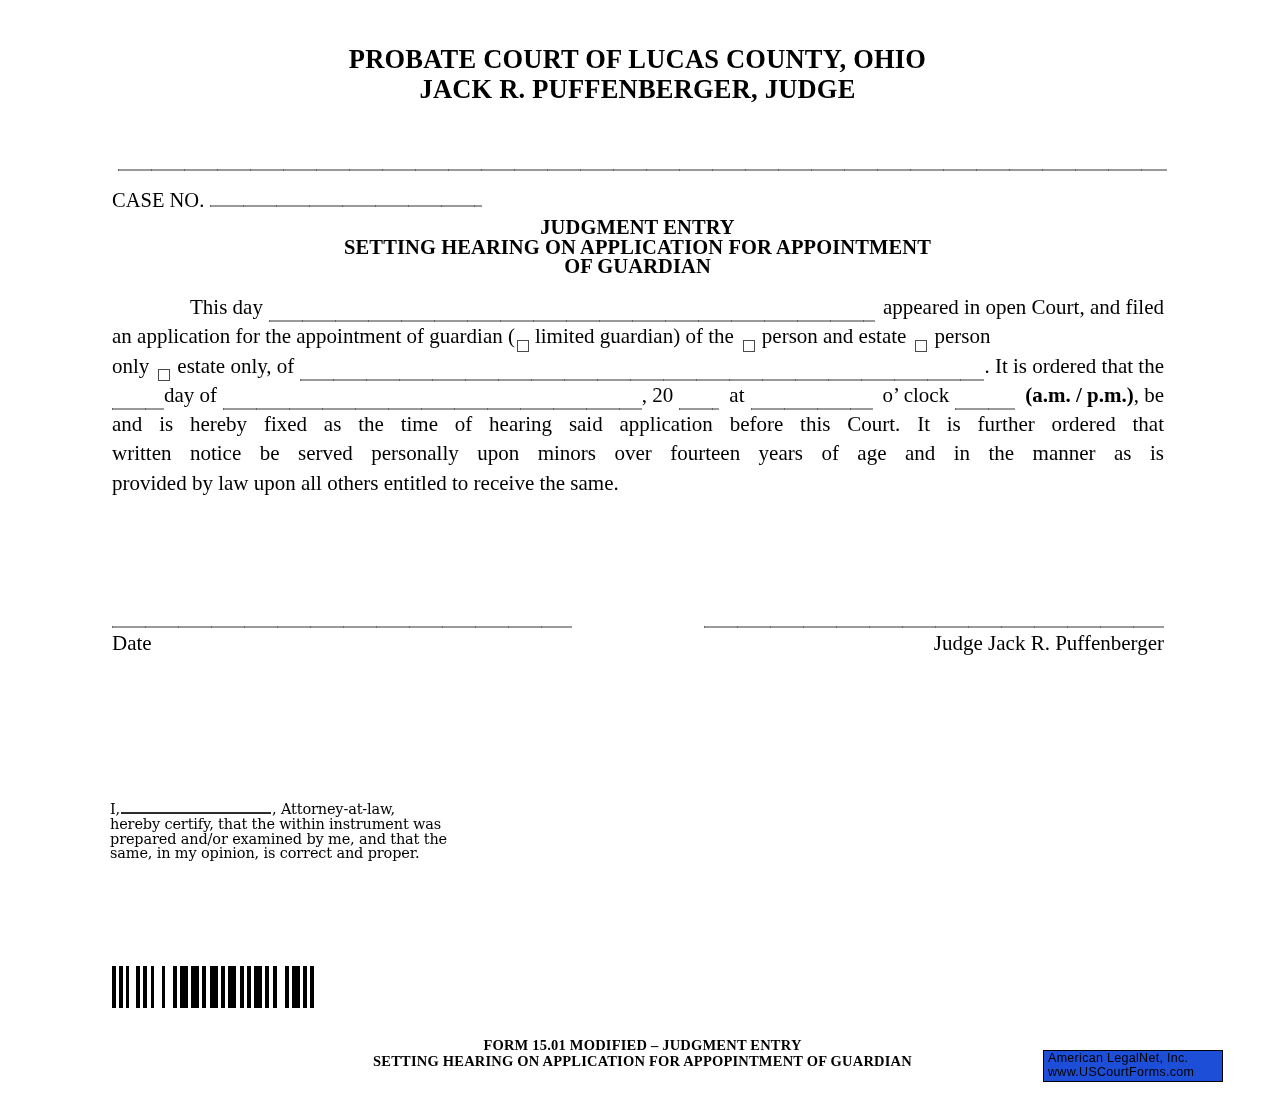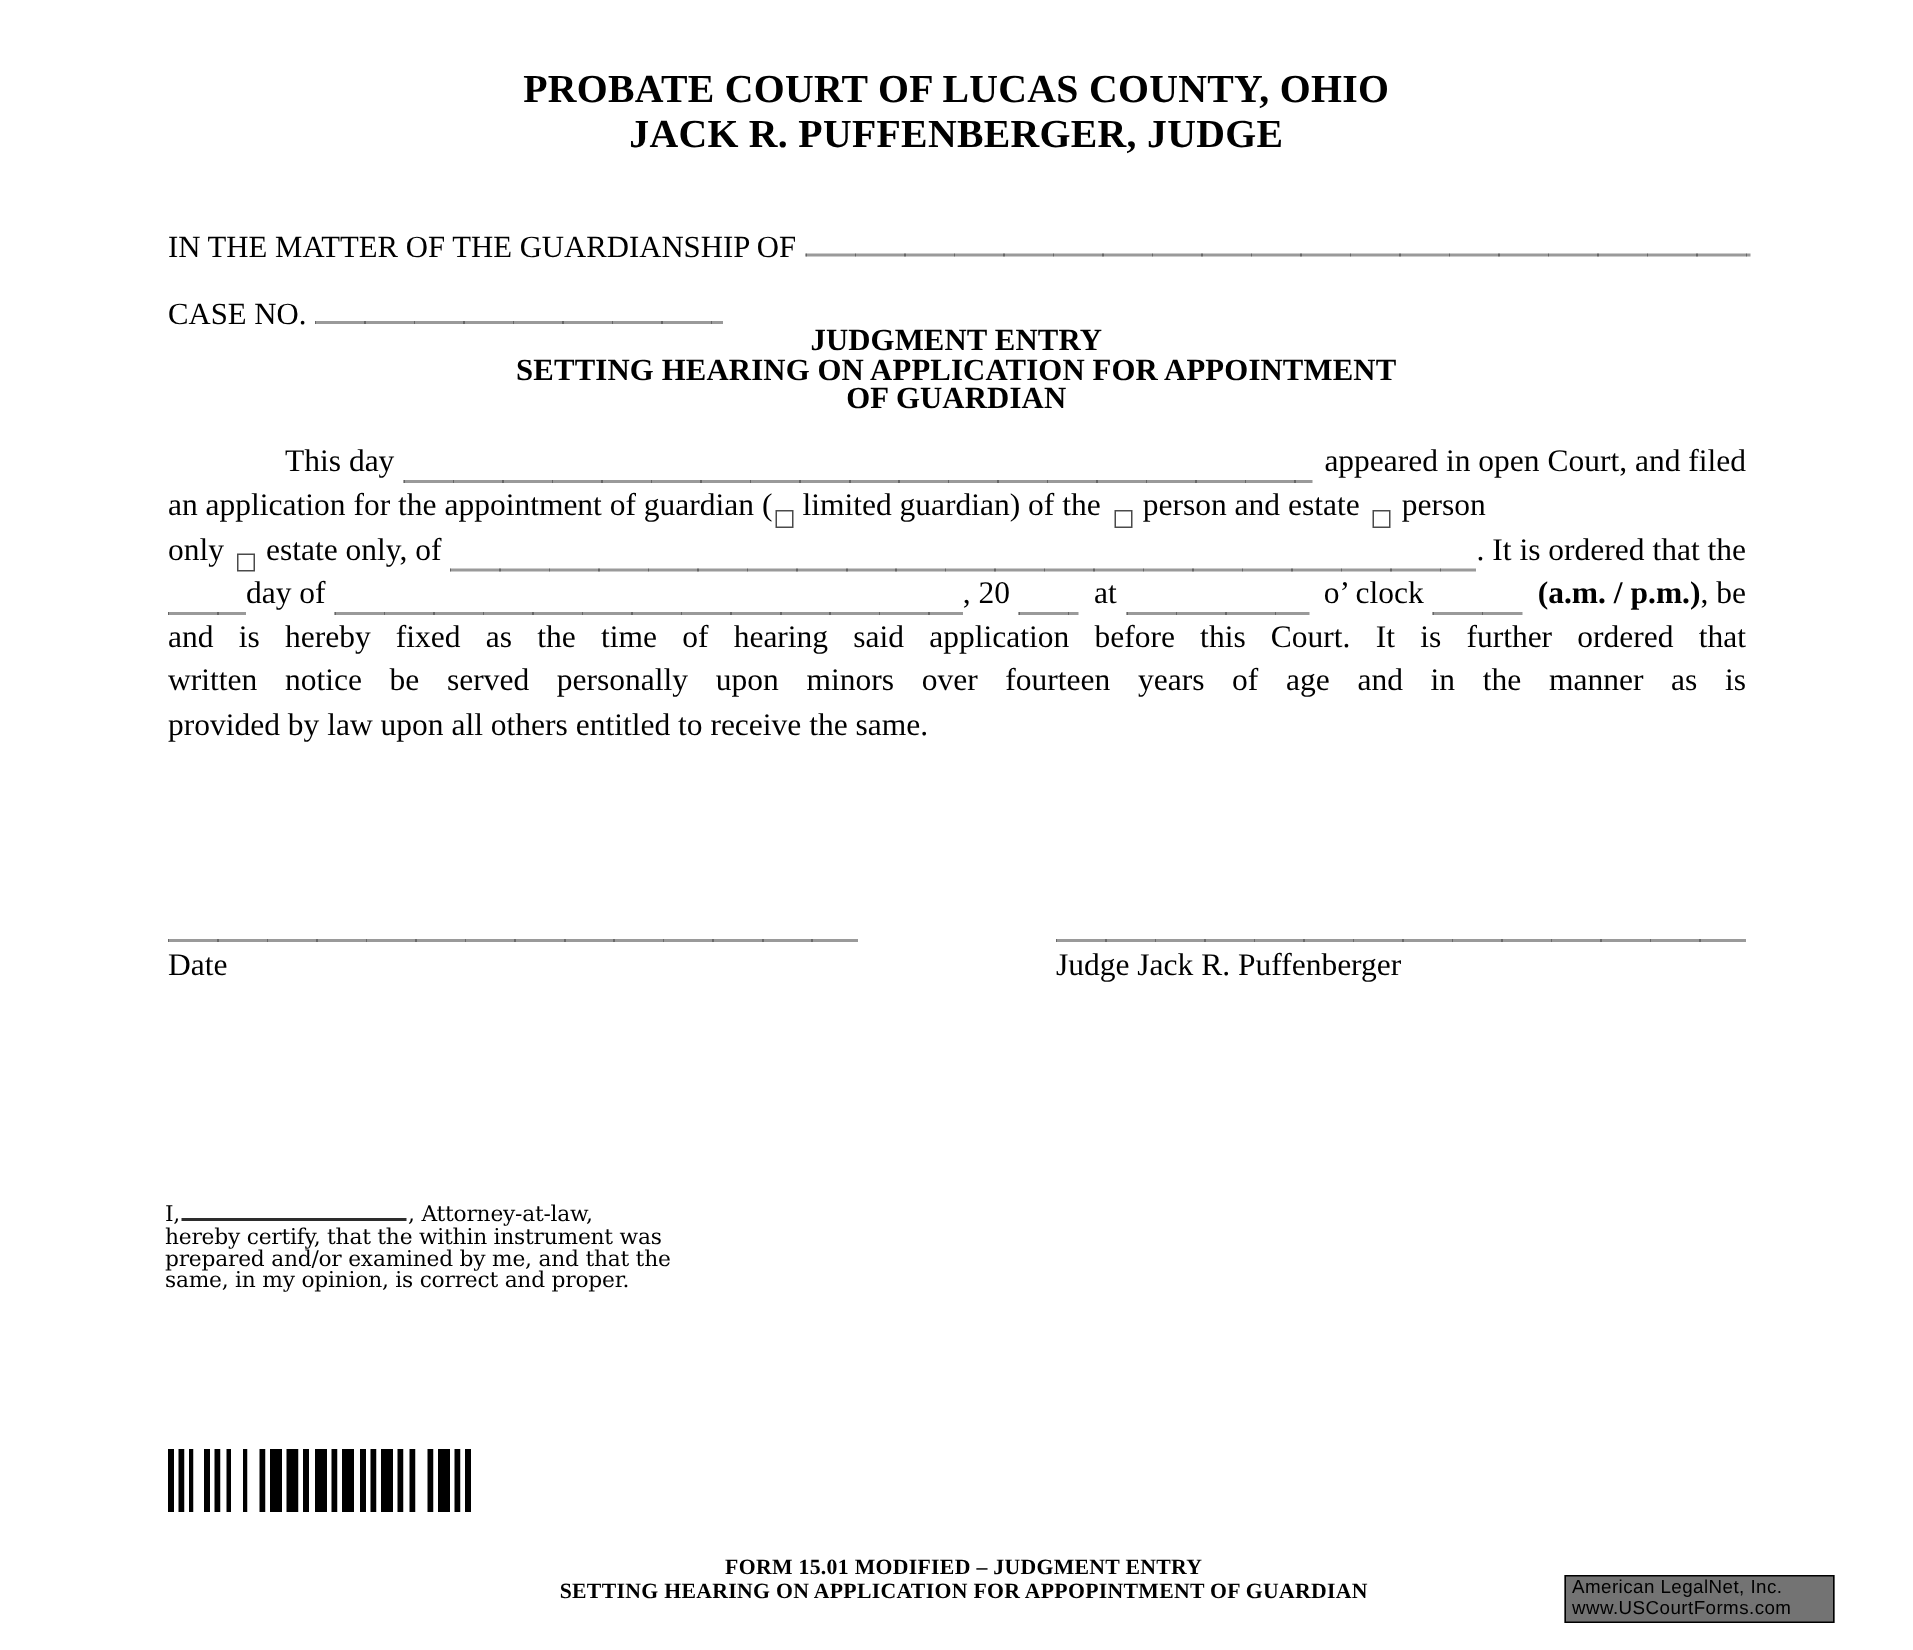--- a/index.html
+++ b/index.html
@@ -152,21 +152,21 @@
   
   .sig-block {
     position: absolute;
     left: 112px;
     top: 612px;
     width: 1052px;
     font-size: 21px;
   }
   .sig-row { display: flex; justify-content: space-between; }
   .sig-col { width: 460px; }
-  .sig-col.right { width: 460px; }
+  .sig-col.right { width: 460px; text-align: right; }
   .sig-line {
     border-bottom: 2px solid #9a9a9a;
     height: 14px;
     position: relative;
   }
   .sig-line::after {
     content: "";
     position: absolute;
     left: 0; right: 0; bottom: -2px; height: 2px;
     background-image: repeating-linear-gradient(
@@ -232,21 +232,21 @@
     white-space: nowrap;
     padding-left: 10px;
   }
 
   .legalnet {
     position: absolute;
     left: 1043px;
     top: 1050px;
     width: 180px;
     border: 1px solid #000000;
-    background: #737373;
+    background: #1d4ed8;
     padding: 1px 4px 2px 4px;
     box-sizing: border-box;
     font-family: "Liberation Sans", "DejaVu Sans", sans-serif;
     font-size: 12.5px;
     line-height: 13.5px;
     letter-spacing: 0.3px;
     white-space: nowrap;
   }
 </style>
 </head>
@@ -254,21 +254,20 @@
 
 <div class="page">
 
   <div class="court-header">
     <div class="line">PROBATE COURT OF LUCAS COUNTY, OHIO</div>
     <div class="line">JACK R. PUFFENBERGER, JUDGE</div>
   </div>
 
   <div class="caption">
     <div class="caption-row">
-      <span class="caption-label">IN THE MATTER OF THE GUARDIANSHIP OF</span>
       <span class="rule r-guardianship"></span>
     </div>
     <div class="caption-row">
       <span class="caption-label">CASE NO.</span>
       <span class="rule r-case"></span>
     </div>
   </div>
 
   <div class="doc-title">
     <div class="t">JUDGMENT ENTRY</div>

